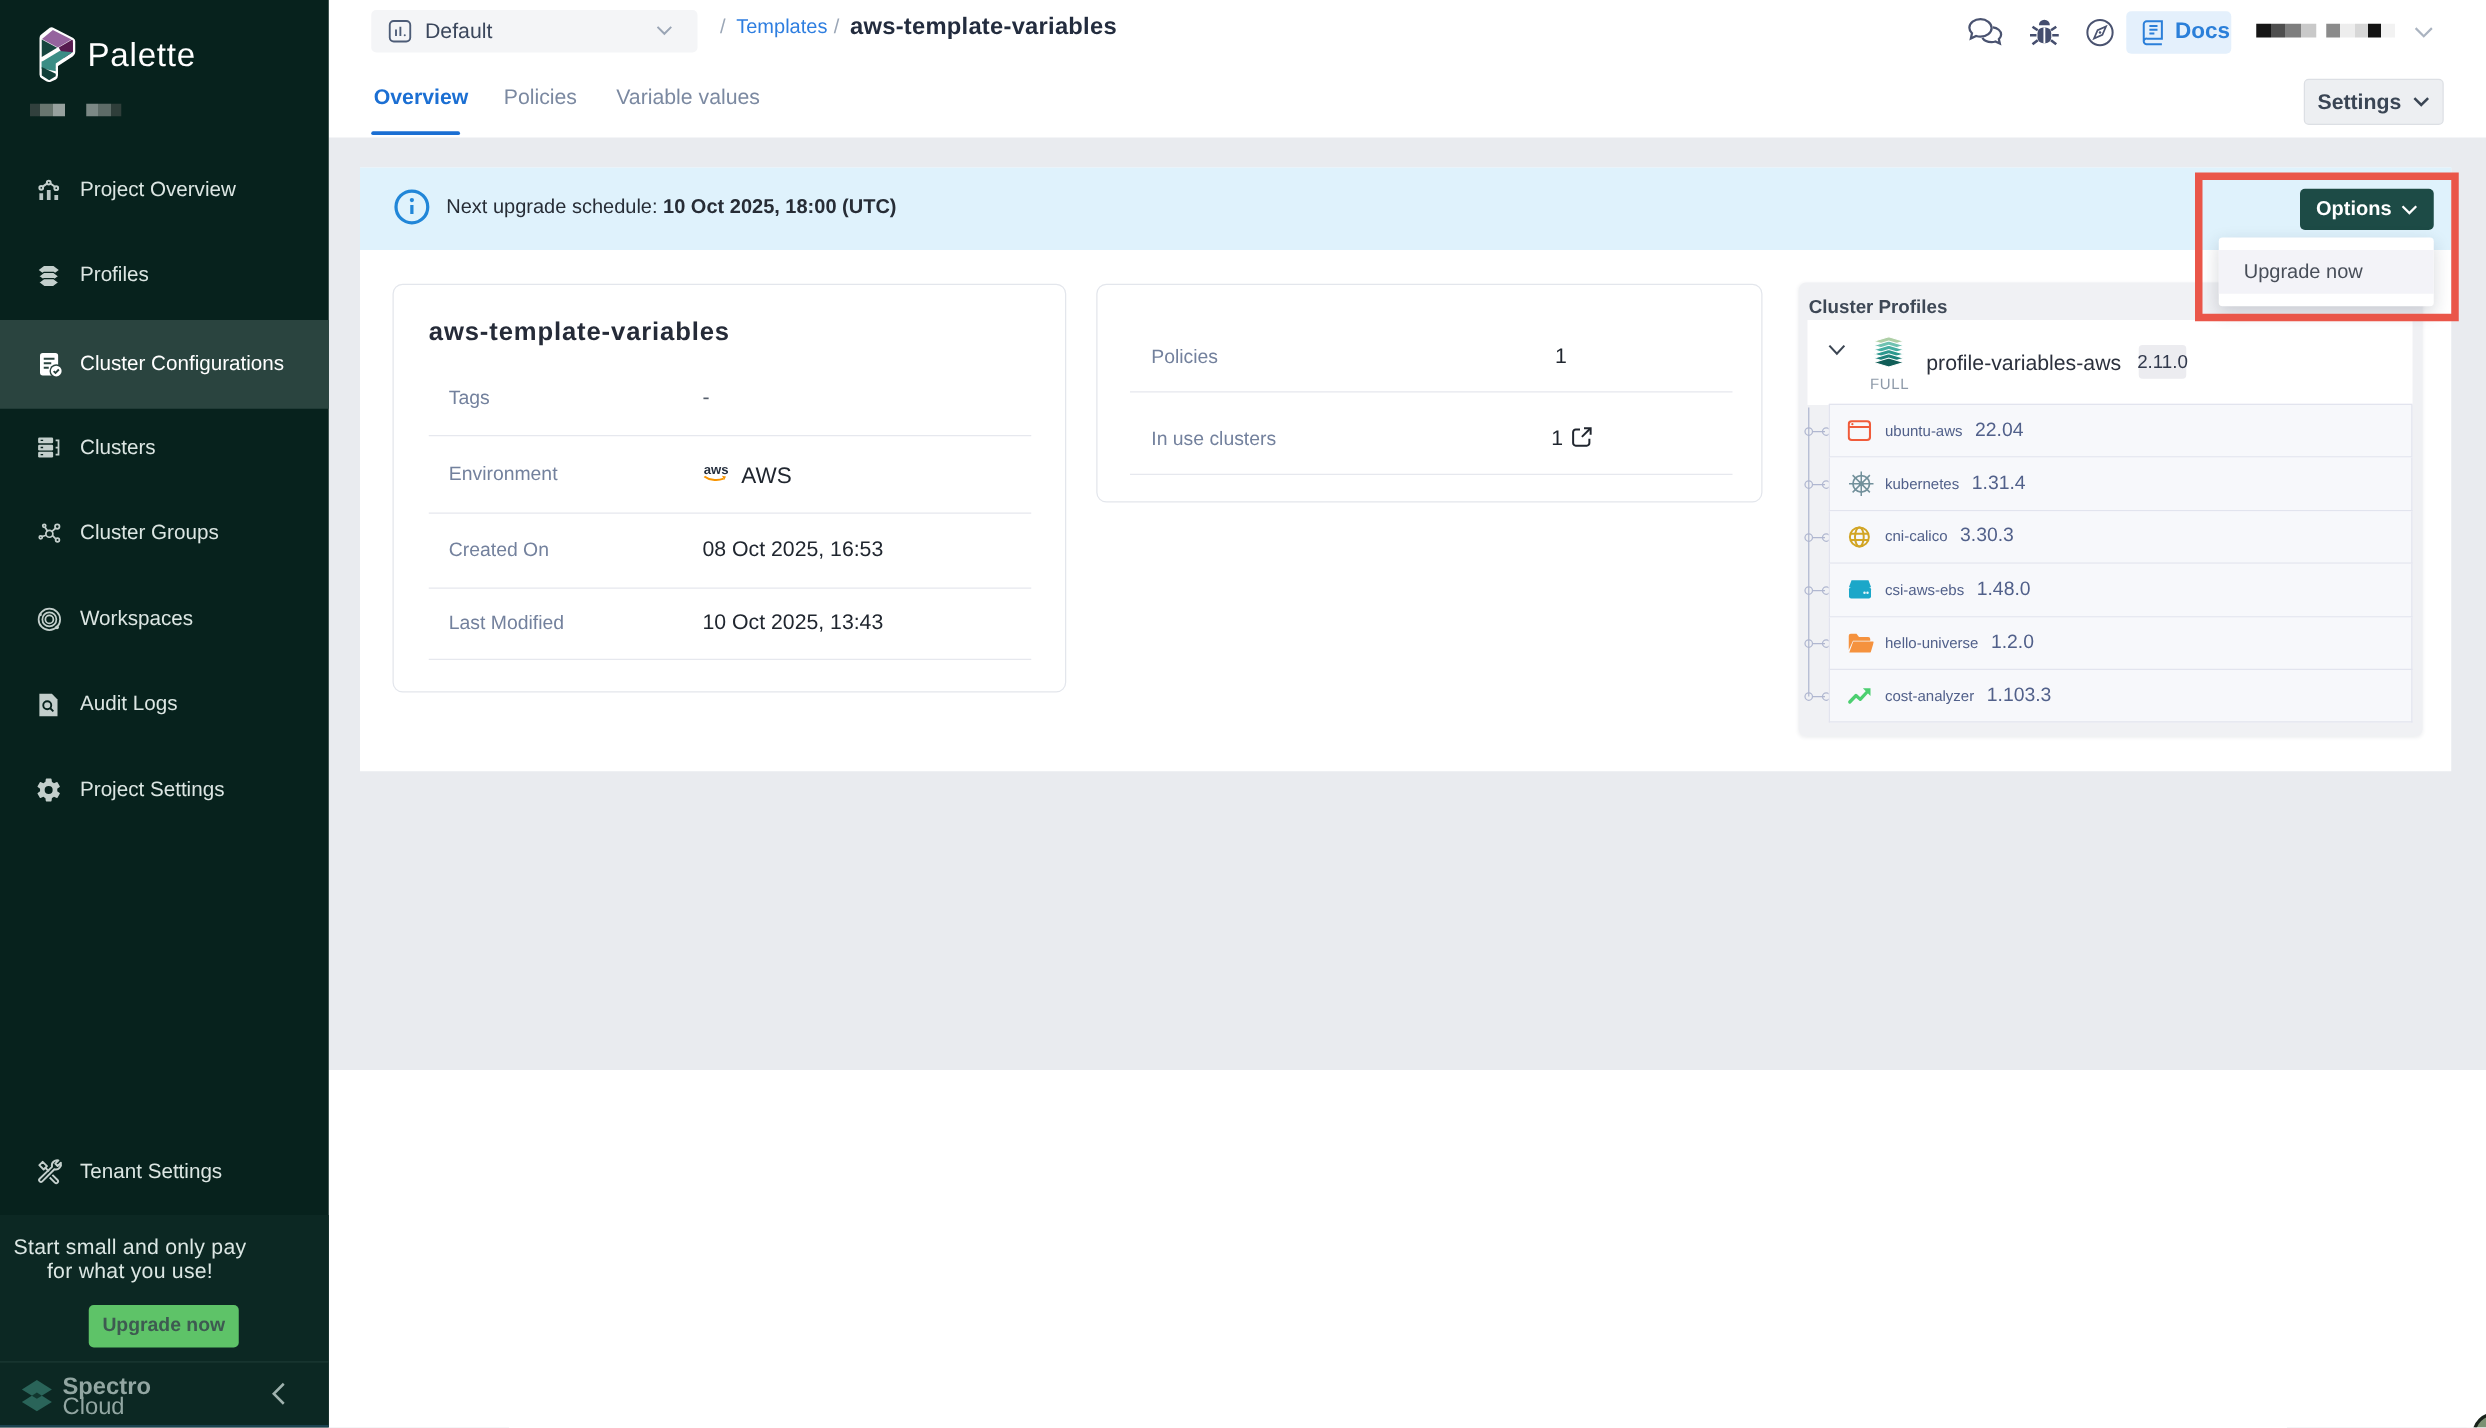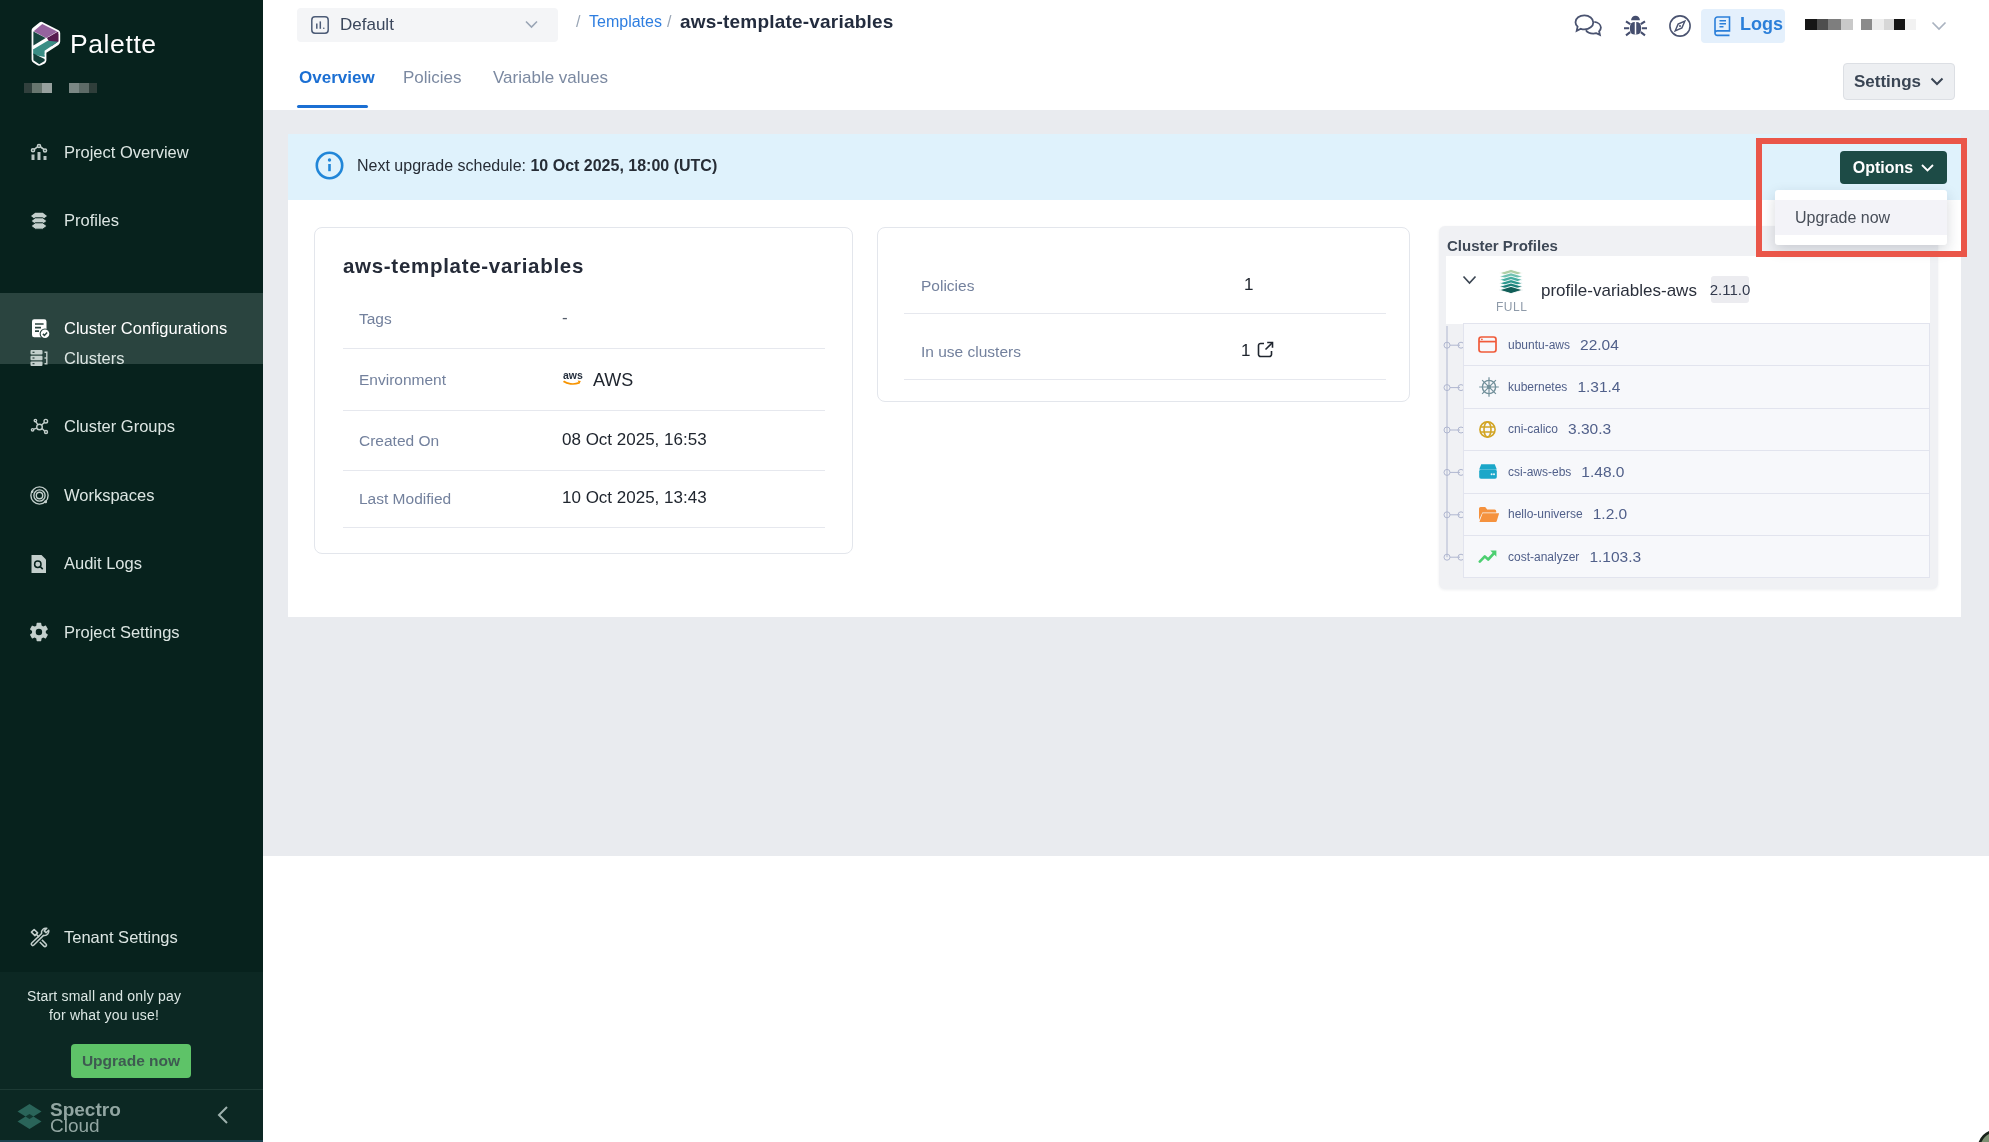--- a/index.html
+++ b/index.html
@@ -15,23 +15,23 @@
   .crumb { top:13px; font-size:16px; }
   #tabs { left:36px; top:68px; }
   .tab { position:absolute; top:0; font-size:17px; font-weight:700; white-space:nowrap; }
   #tab-underline { left:34px; top:105px; width:71px; height:3px; background:#1b6fd3; border-radius:2px; }
 
   
   #sidebar { left:0; top:0; width:263px; height:1142px; background:#07221d; z-index:5; }
   .nav { position:absolute; left:0; width:263px; height:68px; display:flex; align-items:center; color:#dce6e3; font-size:16.5px; }
   .nav svg { position:absolute; left:28px; }
   .nav .lbl { margin-left:64px; }
-  .nav.sel { background:#2a443f; color:#fff;margin-top:37px; }
+  .nav.sel { background:#2a443f; color:#fff; }
   #promo { left:0; top:972px; width:263px; height:117px; background:#0c2823; }
-  #promo .line { position:absolute; width:208px; text-align:center; color:#dce7e4; font-size:14px; font-weight:500; letter-spacing:.2px; }
+  #promo .line { position:absolute; width:208px; text-align:center; color:#dce7e4; font-size:17px; font-weight:500; letter-spacing:.2px; }
   #upgradebtn { left:71px; top:1044px; width:120px; height:34px; background:#5ec368; border-radius:4px; color:#3e5a51; font-size:15.5px; font-weight:600; display:flex; align-items:center; justify-content:center; }
   #botbar { left:0; top:1089px; width:263px; height:53px; background:#0c2823; border-top:1px solid #1d3a34; }
 
   
   #whitepanel { left:288px; top:134px; width:1673px; height:483px; background:#ffffff; }
   #banner { left:288px; top:134px; width:1673px; height:66px; background:#dff2fc; }
   #banner .txt { position:absolute; left:69px; top:23px; font-size:16px; color:#272d36; }
 
   .card { background:#fff; border:1px solid #e3e6ec; border-radius:8px; }
   #card1 { left:314px; top:227px; width:539px; height:327px; }
@@ -93,21 +93,21 @@
     <svg class="abs" style="left:1405px;top:14px" width="24" height="24" viewBox="0 0 24 24" fill="none" stroke="#4a5370" stroke-width="1.6">
         <circle cx="12" cy="12" r="10.1"></circle>
         <path d="M16.8 7.2l-2.9 6.7-6.7 2.9 2.9-6.7z" stroke-width="1.4"></path>
         <circle cx="12" cy="12" r="1" fill="#4a5370" stroke="none"></circle>
       </svg>
     <div class="abs" style="left:1438px;top:9px;width:84px;height:34px;background:#e4f0fc;border-radius:4px"></div>
     <svg class="abs" style="left:1449px;top:15px" width="21" height="22" viewBox="0 0 21 22" fill="none" stroke="#2b7fd9" stroke-width="1.6">
         <path d="M3 18.2V4.4A2.4 2.4 0 0 1 5.4 2h12.1v13.9H5.5A2.3 2.3 0 0 0 3 18.2zm0 0A2.3 2.3 0 0 0 5.5 20.4h12"></path>
         <path d="M7.5 5.8h6.5M7.5 8.8h6.5M7.5 11.8h4"></path>
       </svg>
-    <div class="abs" style="left:1477px;top:14px;font-size:18px;font-weight:700;color:#2b7fd9">Logs</div>
+    <div class="abs" style="left:1477px;top:14px;font-size:18px;font-weight:700;color:#2b7fd9">Docs</div>
     <div class="abs" style="left:1542px;top:19px;width:48px;height:11px;background:linear-gradient(90deg,#161616 0 25%,#4e4e4e 0 48%,#7e7e7e 0 74%,#c9c9c9 0 100%)"></div>
     <div class="abs" style="left:1598px;top:19px;width:55px;height:11px;background:linear-gradient(90deg,#8b8b8b 0 20%,#ededed 0 42%,#d7d7d7 0 60%,#141414 0 80%,#f2f2f2 0 100%)"></div>
     <svg class="abs" style="left:1668px;top:21px" width="16" height="10" viewBox="0 0 16 10" fill="none" stroke="#aab3c0" stroke-width="1.7">
         <path d="M1.5 1.5L8 8l6.5-6.5"></path>
       </svg>
 
     <div id="tabs" class="abs">
       <span class="tab" style="left:0;color:#1b6fd3">Overview</span>
       <span class="tab" style="left:104px;color:#7b89a1;font-weight:400">Policies</span>
       <span class="tab" style="left:194px;color:#7b89a1;font-weight:400">Variable values</span>

